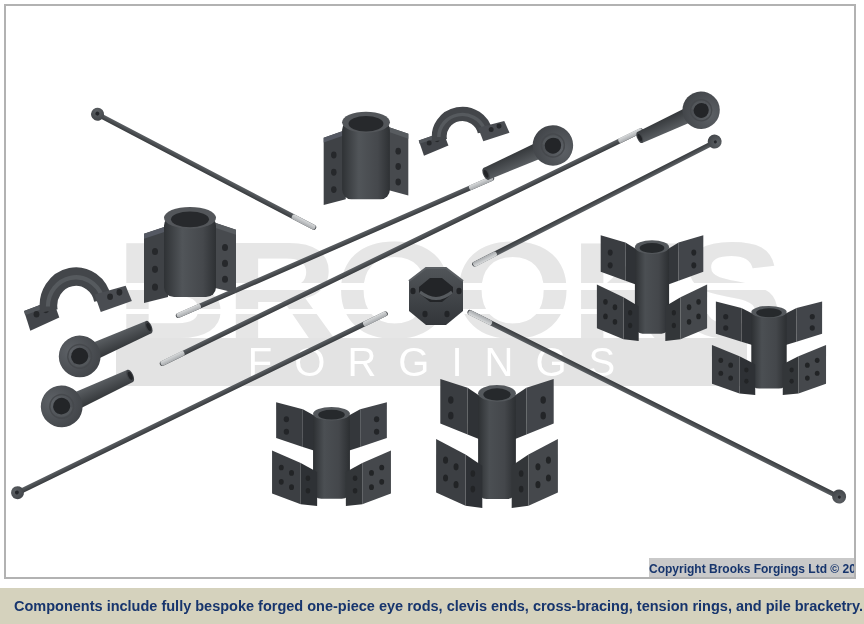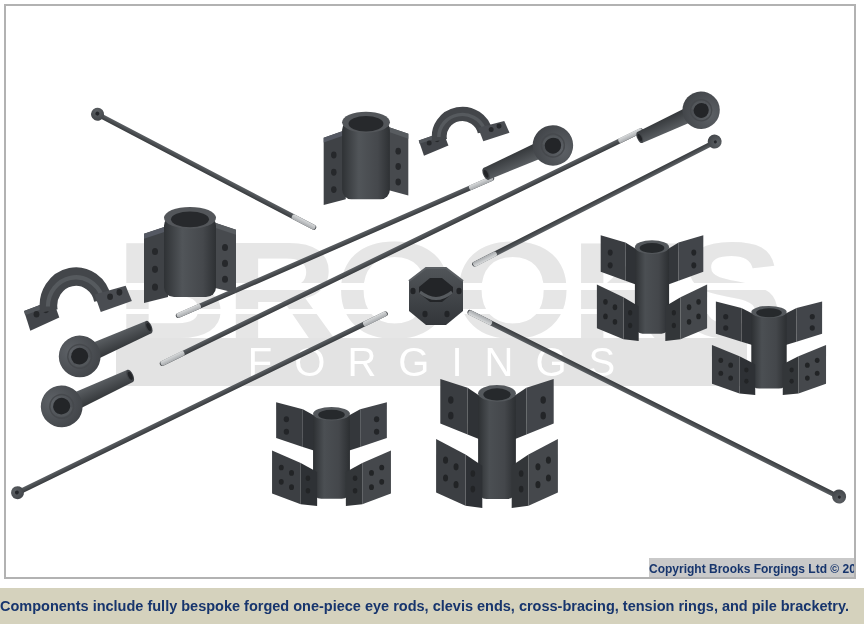--- a/index.html
+++ b/index.html
@@ -52,21 +52,21 @@
     position:absolute;left:643px;top:552px;width:209px;height:23px;z-index:4;
     background:#c9c9c9;color:#17356d;font-size:12px;font-weight:bold;
     text-align:center;line-height:23px;white-space:nowrap;
   }
   
   .caption{
     position:absolute;left:0;top:588px;width:864px;height:36px;background:#d5d2bd;
     display:flex;align-items:center;
   }
   .caption span{
-    color:#17356d;font-size:14.5px;font-weight:bold;white-space:nowrap;
+    padding-left:14px;color:#17356d;font-size:14.5px;font-weight:bold;white-space:nowrap;
   }
 </style>
 </head>
 <body>
 
 <div class="canvas">
 
   <div class="wm-brooks">BROOKS</div>
   <div class="wm-stripe s1"></div>
   <div class="wm-stripe s2"></div>

